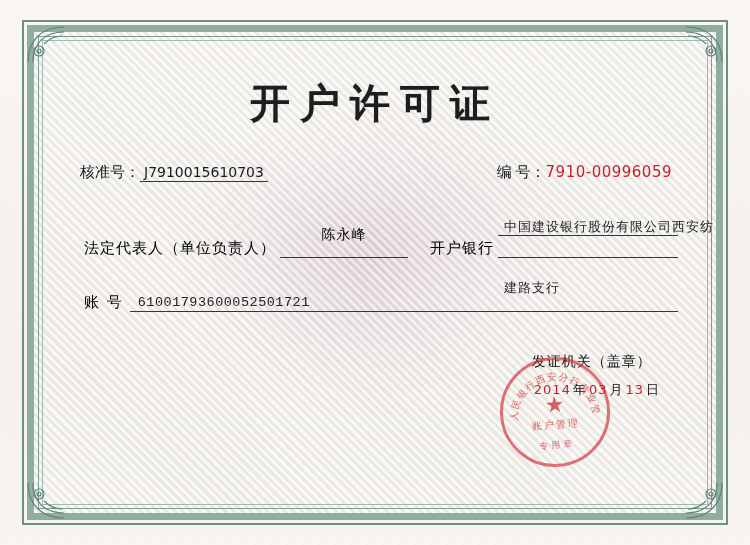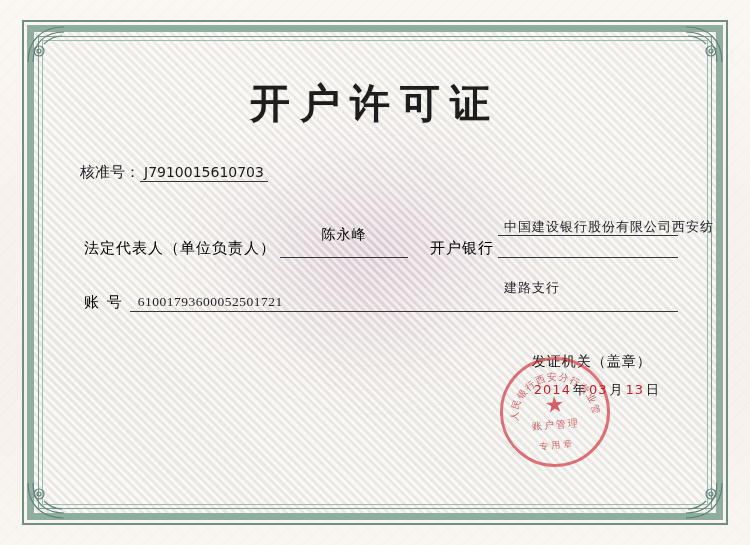--- a/index.html
+++ b/index.html
@@ -230,21 +230,21 @@
     margin-left: 6px;
     position: relative;
     height: 19px;
   }
   .acct-blank .txt {
     position: absolute;
     left: 8px;
     bottom: 1px;
     font-size: 13.5px;
     letter-spacing: 0.5px;
-    font-family: Liberation Serif, serif;
+    font-family: Liberation Mono, monospace;
     color: #23232a;
   }
 
   .issuer {
     position: absolute;
     right: 30px;
     bottom: 88px;
     text-align: left;
     font-size: 14px;
     color: #15151a;
@@ -395,20 +395,25 @@
 
   <div class="content">
 
     <div class="title">开户许可证</div>
 
     <div class="row line-approve">
       <div class="approve-left">
         <span class="label">核准号：</span>
         <span class="value-ul">J7910015610703</span>
       </div>
+      <div class="approve-right">
+        <span class="label">编  号：</span>
+        <span class="code-red">7910-</span>
+        <span class="code-red">00996059</span>
+      </div>
     </div>
 
 
     <div class="rep-row">
       <span class="label">法定代表人（单位负责人）</span>
       <span class="rep-name">陈永峰</span>
       <span class="bank-label">开户银行</span>
       <span class="bank-lines">
         <span class="t1">中国建设银行股份有限公司西安纺</span>
         <span class="l1"></span>

